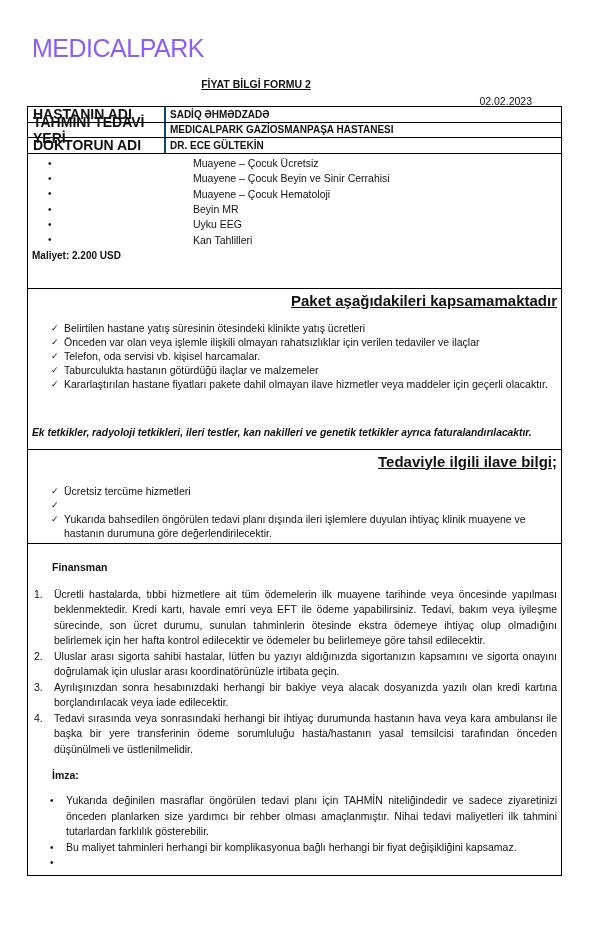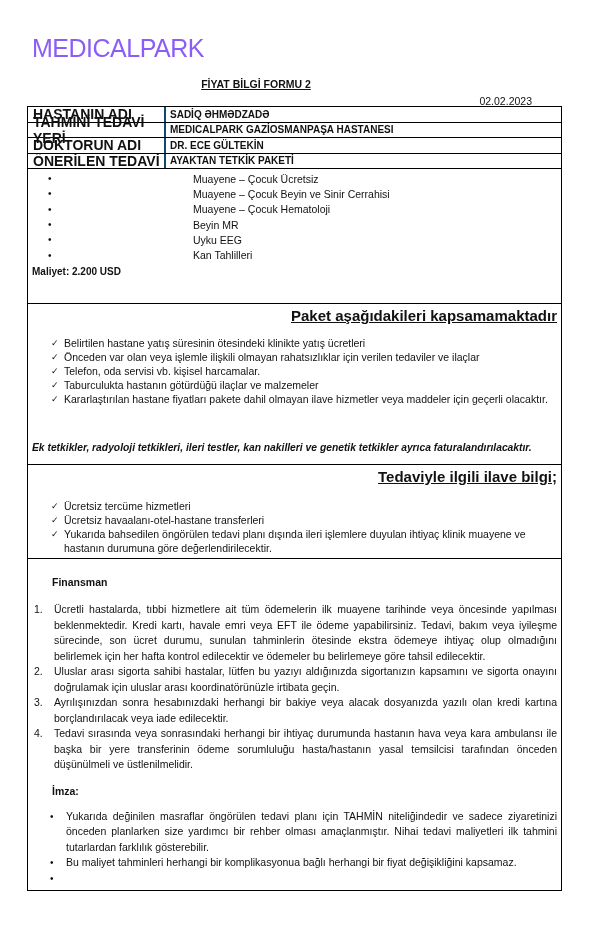--- a/index.html
+++ b/index.html
@@ -51,24 +51,20 @@
     <div class="lbl">HASTANIN ADI</div>
     <div class="val">SADİQ ƏHMƏDZADƏ</div>
   </div>
   <div class="row">
     <div class="lbl">TAHMİNİ TEDAVİ YERİ</div>
     <div class="val">MEDICALPARK GAZİOSMANPAŞA HASTANESI</div>
   </div>
   <div class="row">
     <div class="lbl">DOKTORUN ADI</div>
     <div class="val">DR. ECE GÜLTEKİN</div>
-  </div>
-  <div class="row">
-    <div class="lbl">ÖNERİLEN TEDAVİ</div>
-    <div class="val">AYAKTAN TETKİK PAKETİ</div>
   </div>
 
   <div class="pkg-body">
     <div class="pkg-item">
         <span class="bul">•</span>
         <span class="txt">Muayene – Çocuk Ücretsiz</span>
       </div>
     <div class="pkg-item">
         <span class="bul">•</span>
         <span class="txt">Muayene – Çocuk Beyin ve Sinir Cerrahisi</span>
@@ -121,21 +117,20 @@
 
   <div class="section">
     <div class="sec-title">Tedaviyle ilgili ilave bilgi;</div>
     <ul class="check-list" style="margin-top:14px;">
       <li>
           <span class="ck">✓</span>
           <span>Ücretsiz tercüme hizmetleri</span>
         </li>
       <li>
           <span class="ck">✓</span>
-          <span>Ücretsiz havaalanı-otel-hastane transferleri</span>
         </li>
       <li>
           <span class="ck">✓</span>
           <span>Yukarıda bahsedilen öngörülen tedavi planı dışında ileri işlemlere duyulan ihtiyaç klinik muayene ve hastanın durumuna göre değerlendirilecektir.</span>
         </li>
     </ul>
   </div>
 
   <div class="section" style="border-bottom:none; padding-bottom:4px;">
     <div class="fin-title">Finansman</div>

